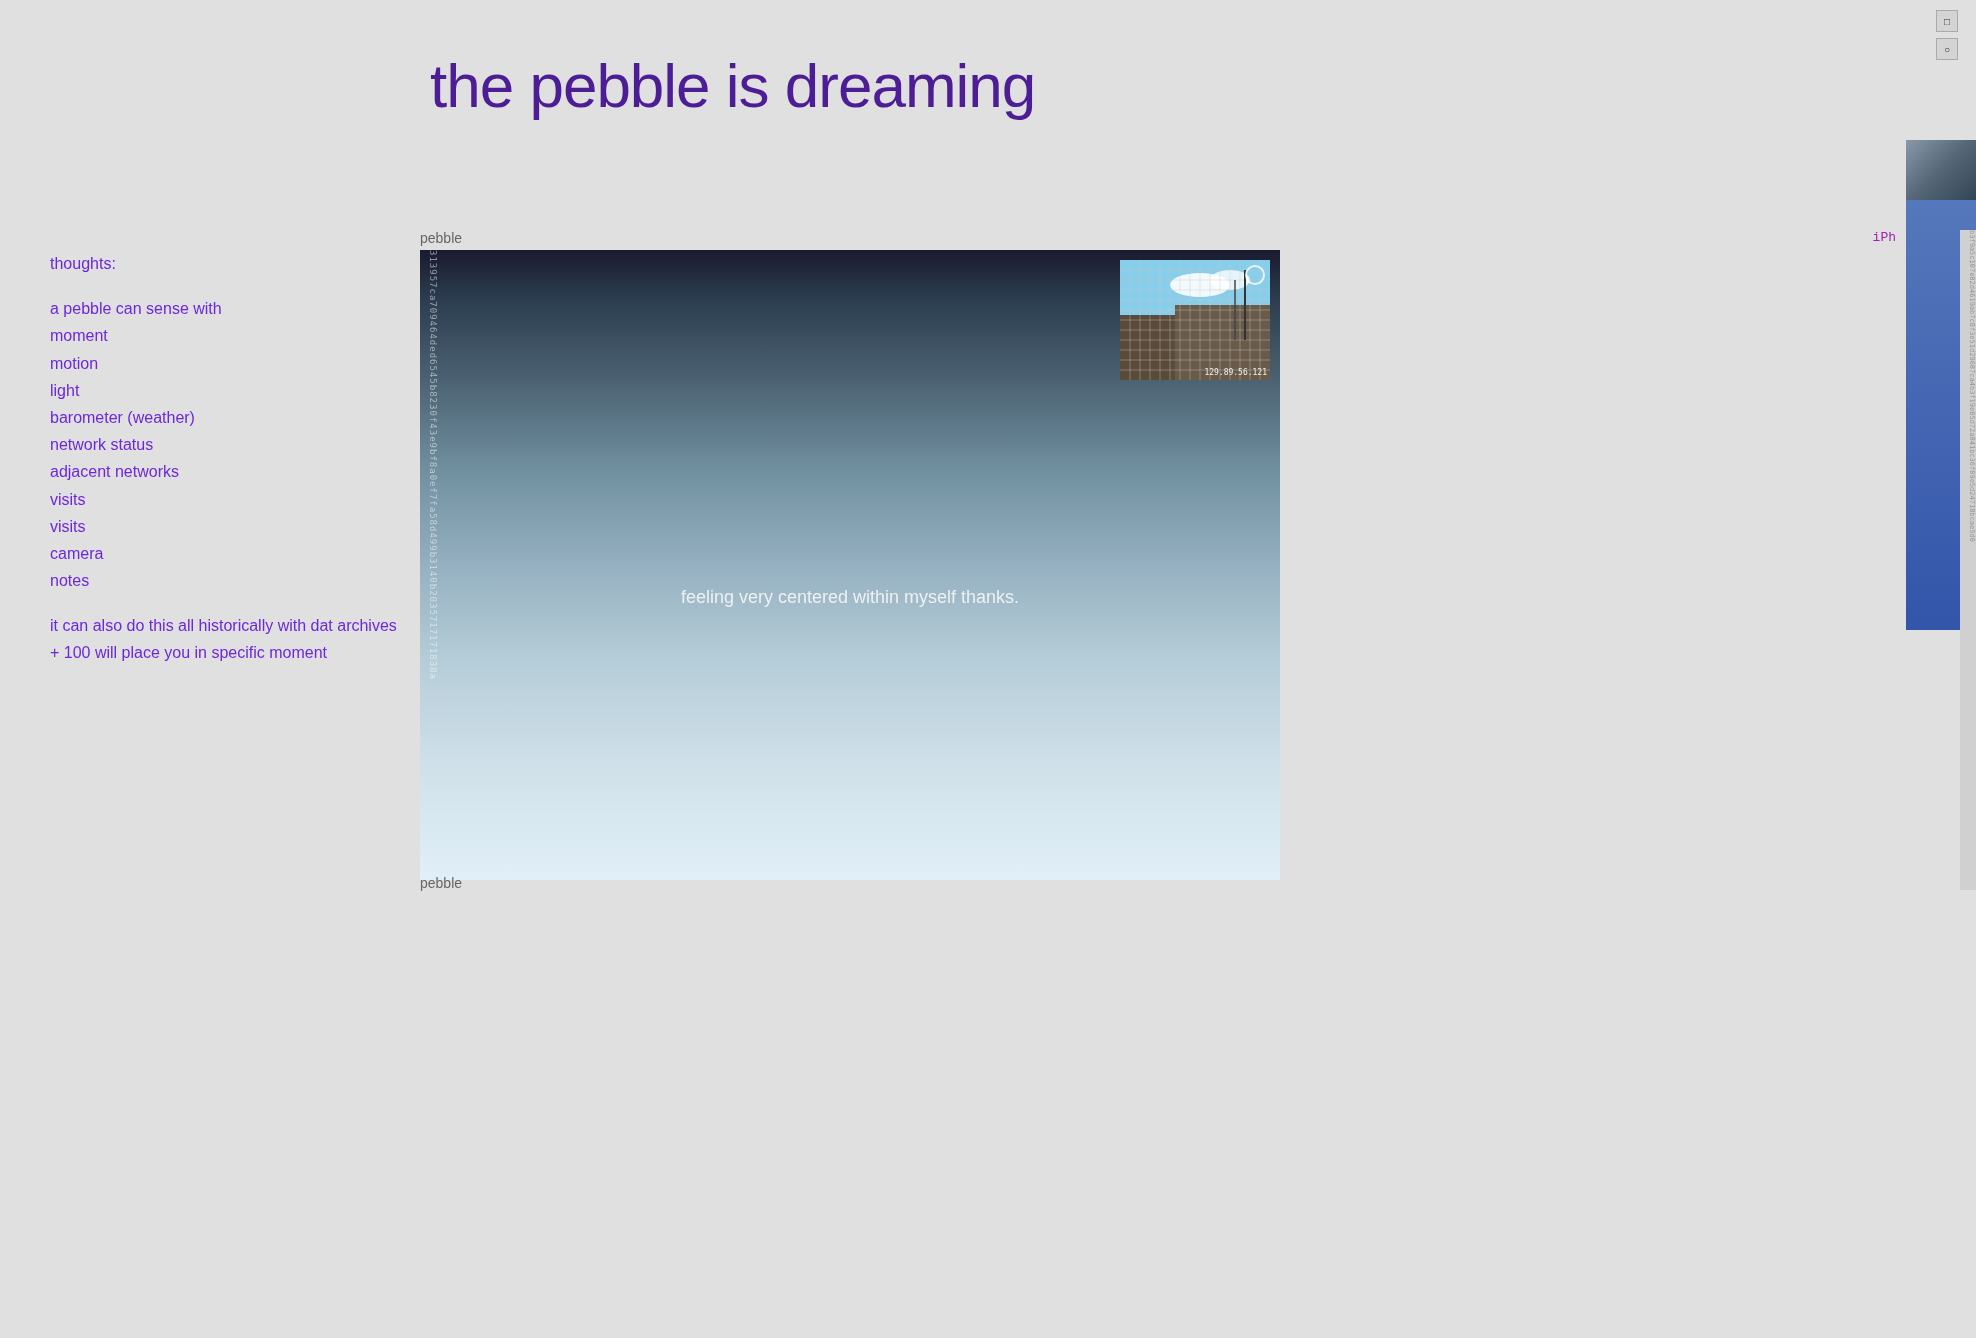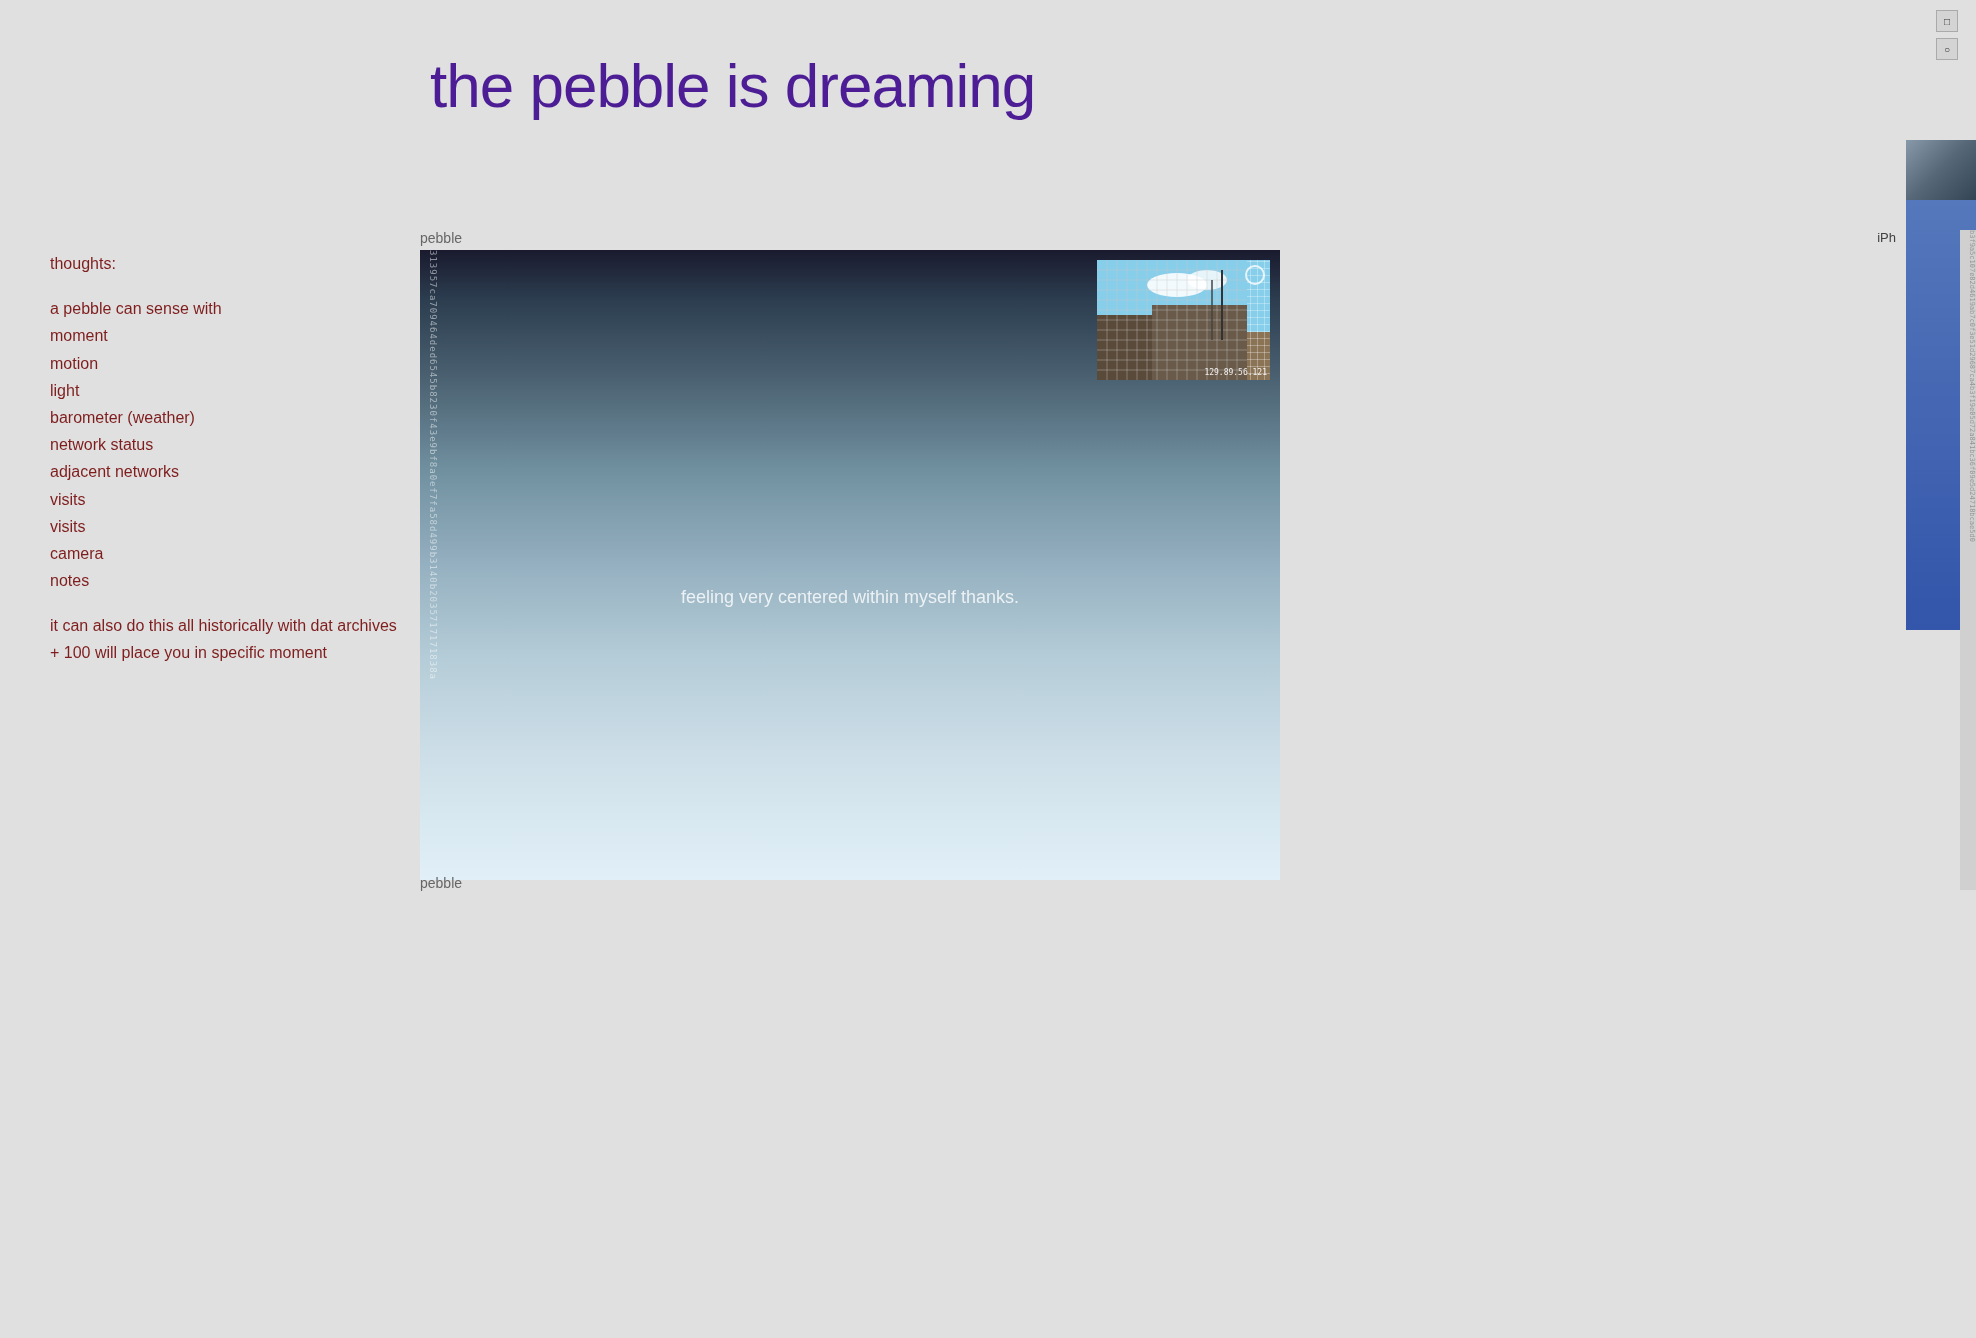--- a/index.html
+++ b/index.html
@@ -71,21 +71,21 @@
     }
 
     
     .thoughts-panel {
       position: absolute;
       top: 250px;
       left: 50px;
       width: 350px;
       font-size: 16px;
       line-height: 1.7;
-      color: #7f1d1d;
+      color: #6d28d9;
       font-weight: 300;
     }
 
     .thoughts-panel .section-label {
       margin-bottom: 10px;
     }
 
     .thoughts-panel .list-item {
       display: block;
     }
@@ -132,21 +132,21 @@
       word-break: break-all;
       width: 12px;
       overflow: hidden;
     }
 
     
     .canvas-thumb {
       position: absolute;
       top: 10px;
       right: 10px;
-      width: 173px;
+      width: 150px;
       height: 120px;
       overflow: hidden;
     }
 
     .canvas-thumb-img {
       width: 100%;
       height: 100%;
       background: linear-gradient(180deg, #87CEEB 0%, #87CEEB 60%, #8B7355 60%, #8B7355 100%);
       position: relative;
     }
@@ -353,13 +353,13 @@
       </div>
     </div>
 
     <div class="canvas-center-text">feeling very centered within myself thanks.</div>
 
   </div>
 </div>
 
 <div class="bottom-pebble-label">pebble</div>
 
-<div style="position:absolute; top:230px; right:80px; font-size:13px; color:#404040; font-weight:300;">iPh</div>
+<div style="position:absolute; top:230px; right:80px; font-size:13px; color:#a21caf; font-weight:300;font-family:Liberation Mono, monospace;">iPh</div>
 
 </body></html>

